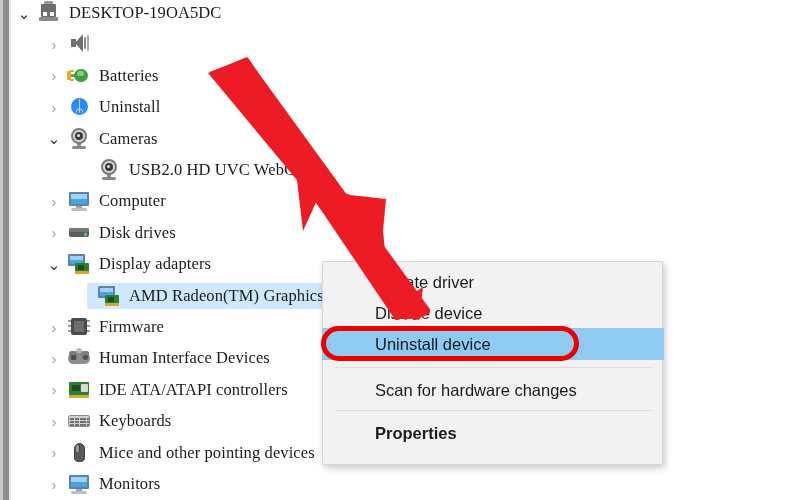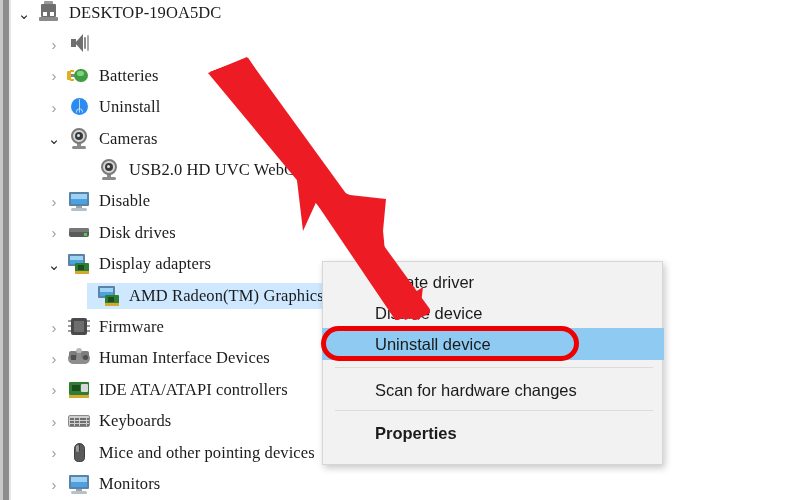--- a/index.html
+++ b/index.html
@@ -328,21 +328,21 @@
         <span class="row-label">USB2.0 HD UVC WebCam</span>
       </div>
       <div class="tree-row" style="top: 186.4px; left: 30px;">
         <span class="twisty">›</span>
         <span class="row-icon">
           <span class="ico ic-mon-neck"></span>
           <span class="ico ic-mon-base"></span>
           <span class="ico ic-mon-scr"></span>
           <span class="ico ic-mon-gloss"></span>
         </span>
-        <span class="row-label">Disable</span>
+        <span class="row-label">Computer</span>
       </div>
       <div class="tree-row" style="top: 217.8px; left: 30px;">
         <span class="twisty">›</span>
         <span class="row-icon">
           <span class="ico ic-disk-body"></span>
           <span class="ico ic-disk-top"></span>
           <span class="ico ic-disk-led"></span>
         </span>
         <span class="row-label">Disk drives</span>
       </div>

